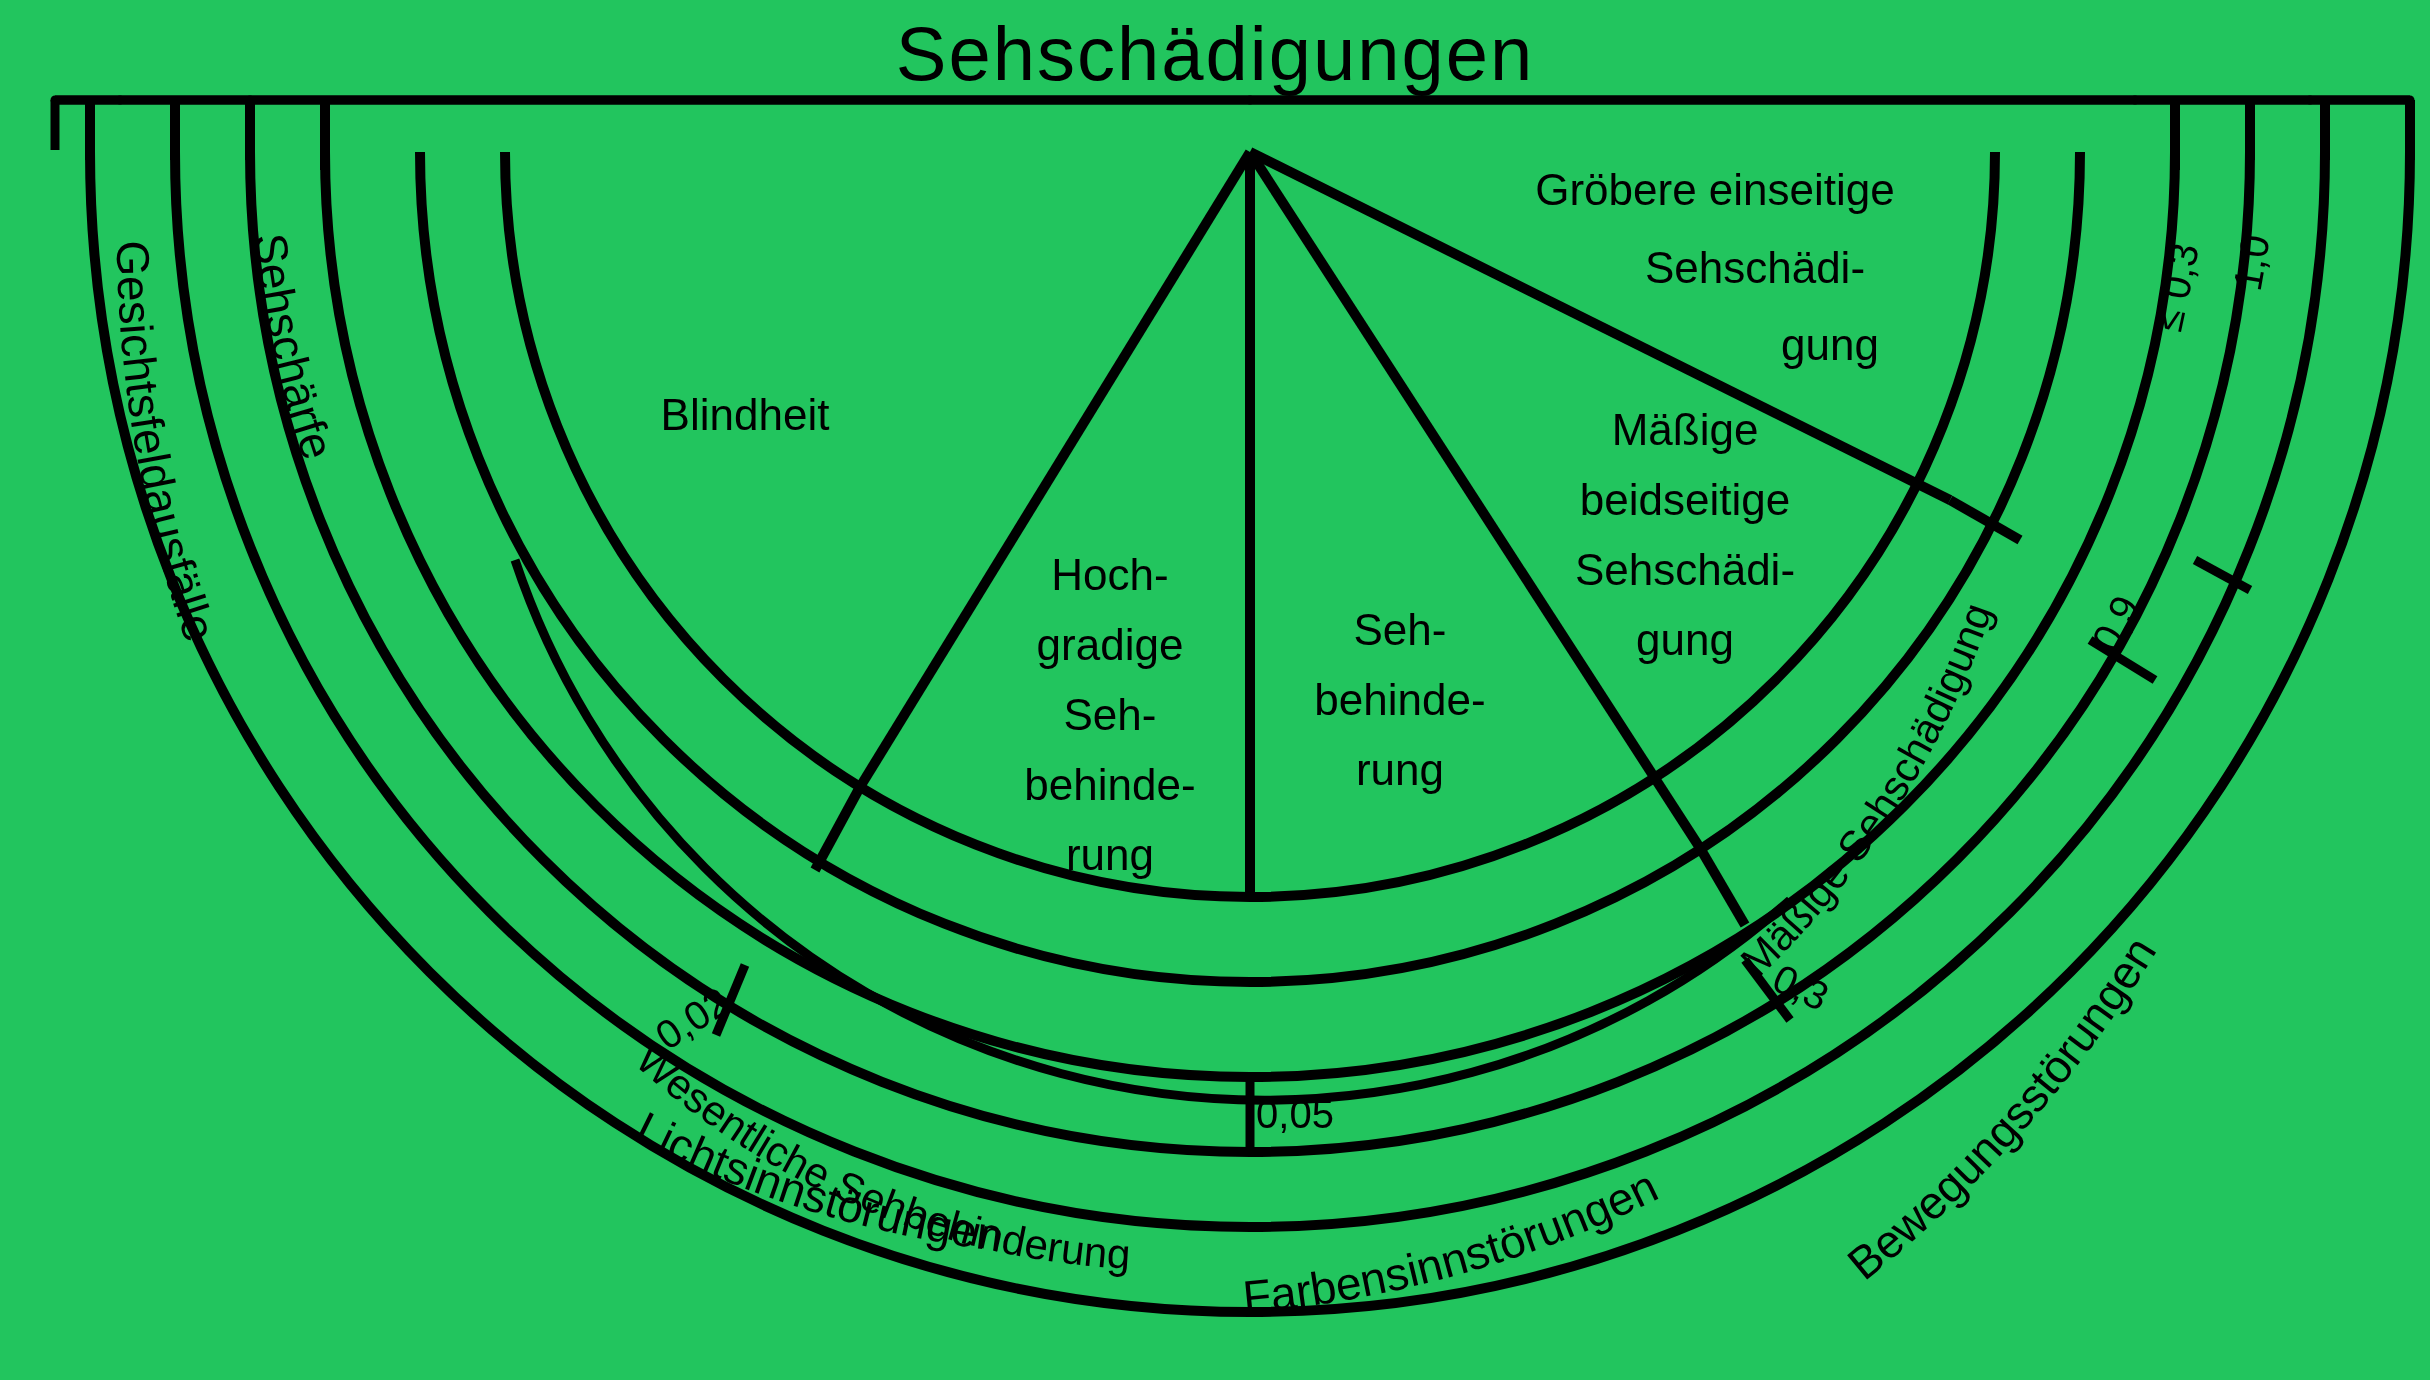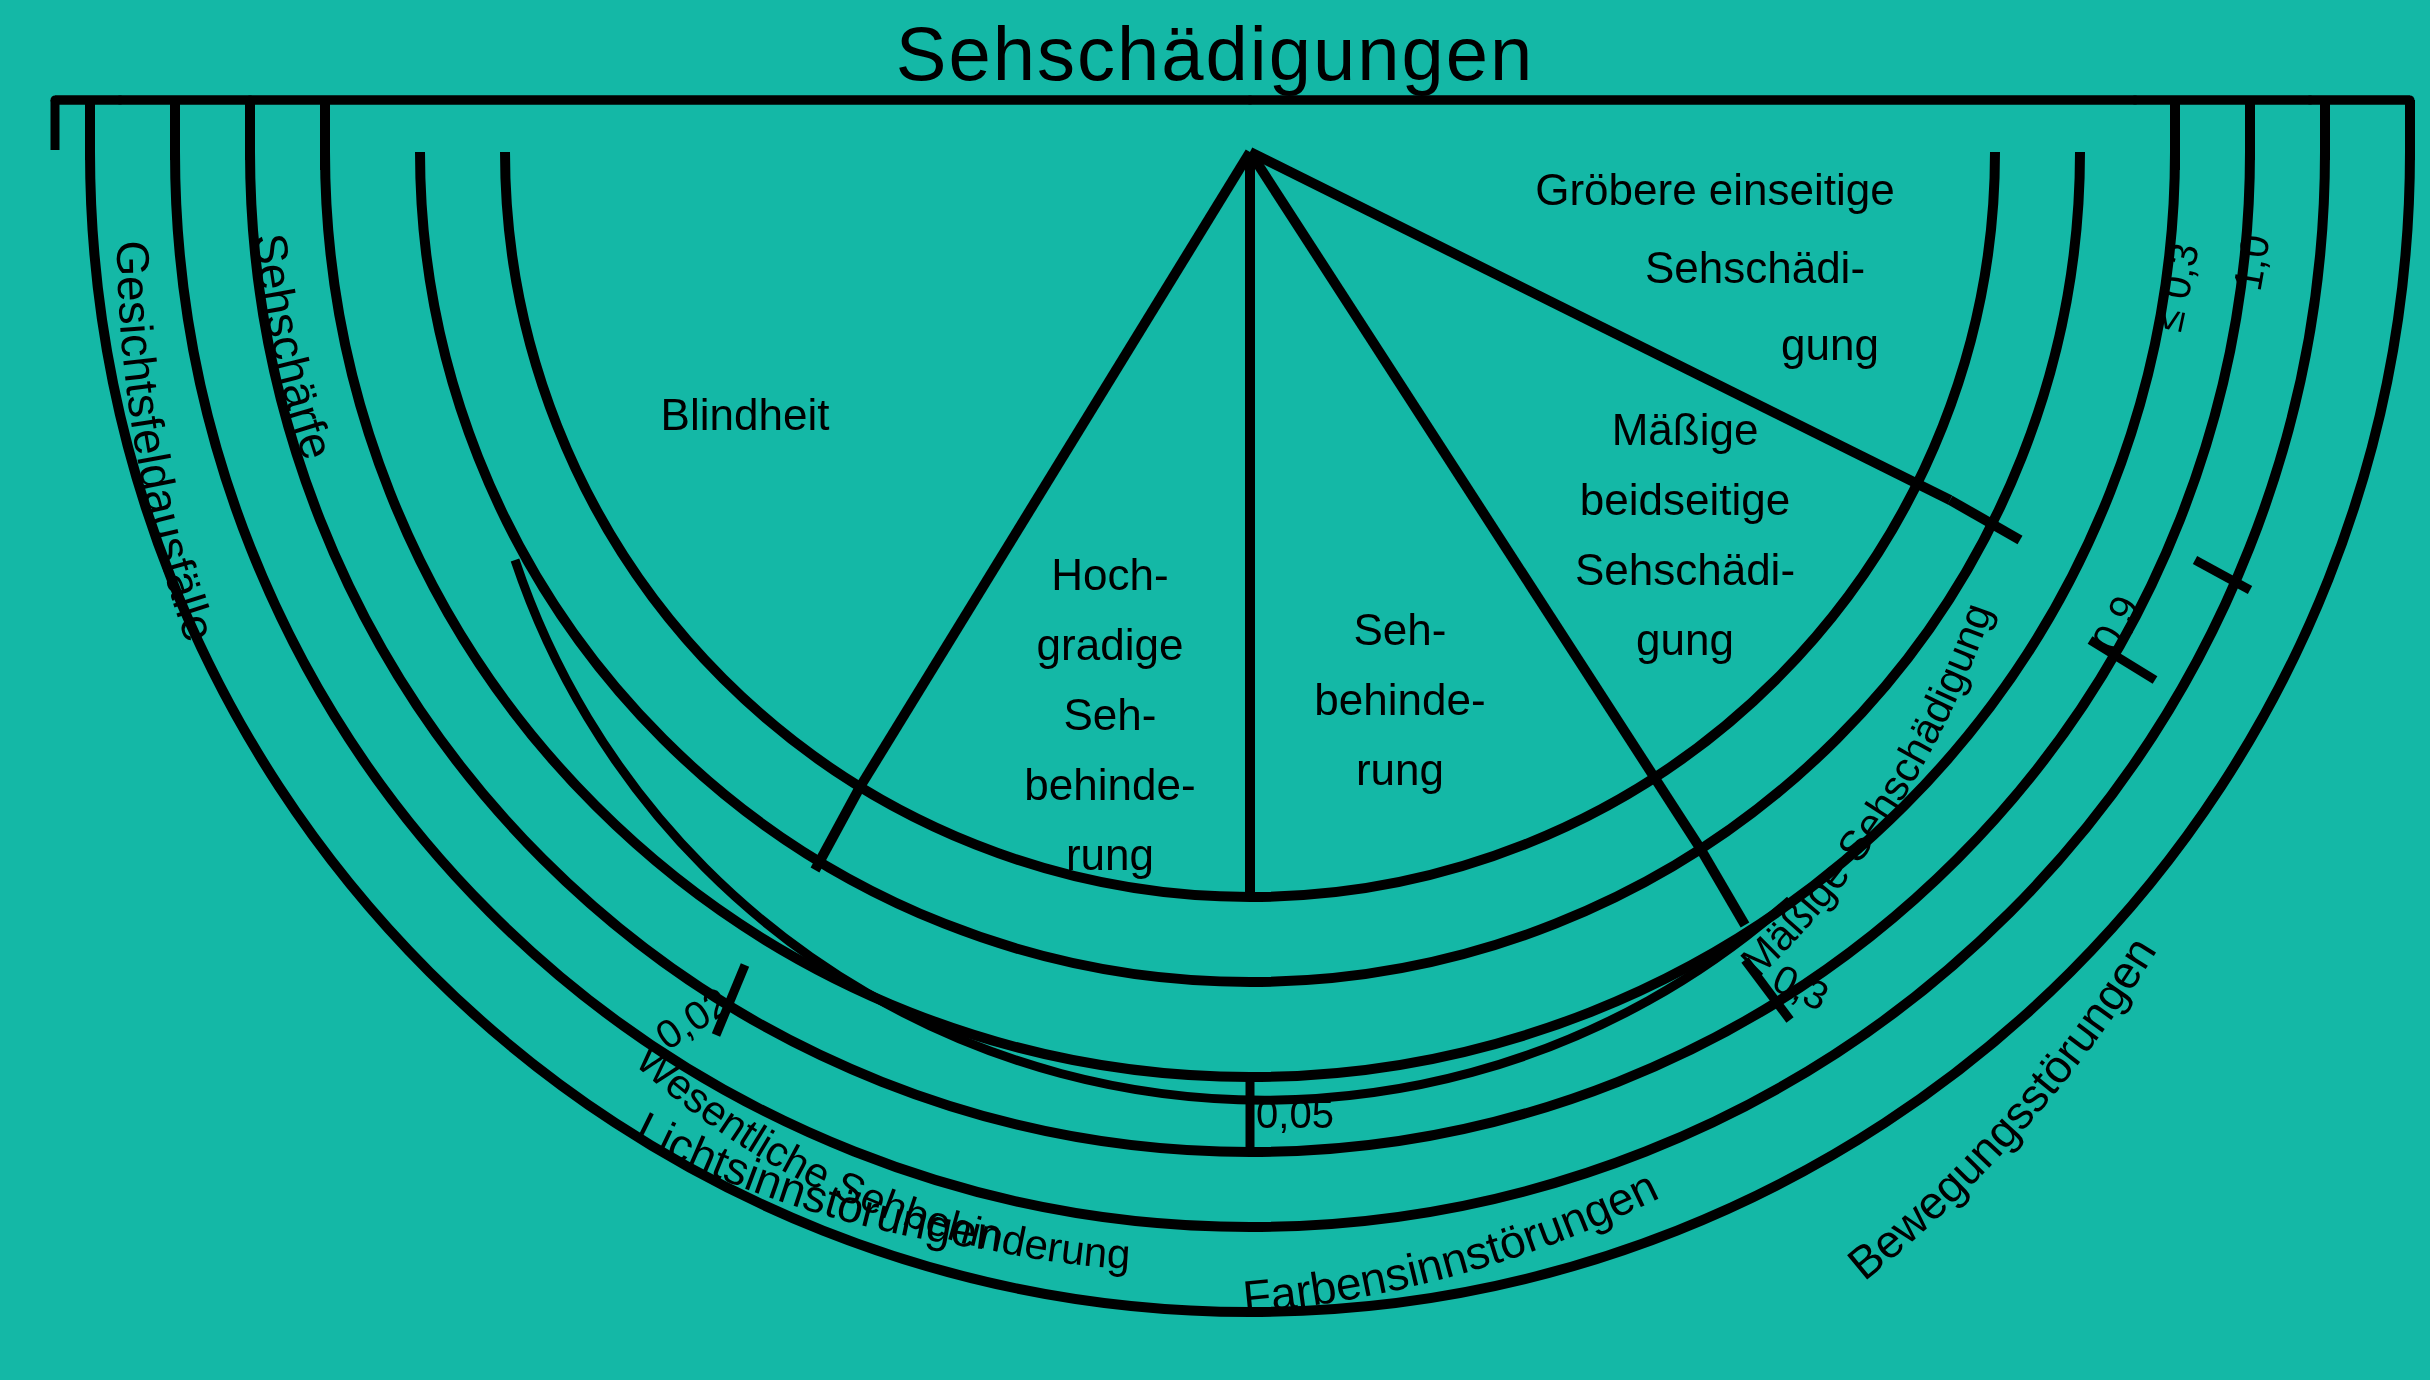--- a/index.html
+++ b/index.html
@@ -1,18 +1,18 @@
 <!DOCTYPE html>
 <html><head>
 <meta charset="utf-8">
 <style>
   html,body{margin:0;padding:0;background:#ffffff;}
   body{width:2430px;height:1380px;overflow:hidden;
        font-family:"Liberation Sans", sans-serif;color:#000;}
-  #stage{position:relative;width:2430px;height:1380px;background:#14b8a6;}
+  #stage{position:relative;width:2430px;height:1380px;background:#22c55e;}
   svg{position:absolute;left:0;top:0;width:2430px;height:1380px;}
   .stroke{fill:none;stroke:#000;}
   .t{font-family:"Liberation Sans", sans-serif;fill:#000;}
   .title{font-size:76px;letter-spacing:2px;}
   .sector{font-size:44px;}
   .arcband{font-size:42px;}
   .tick{font-size:40px;}
   .ring{font-size:46px;}
 </style>
 </head>

